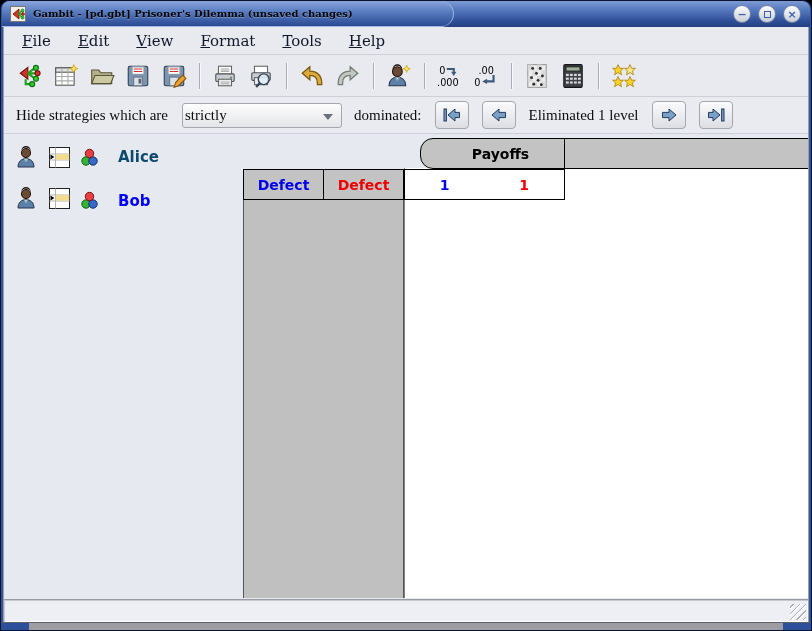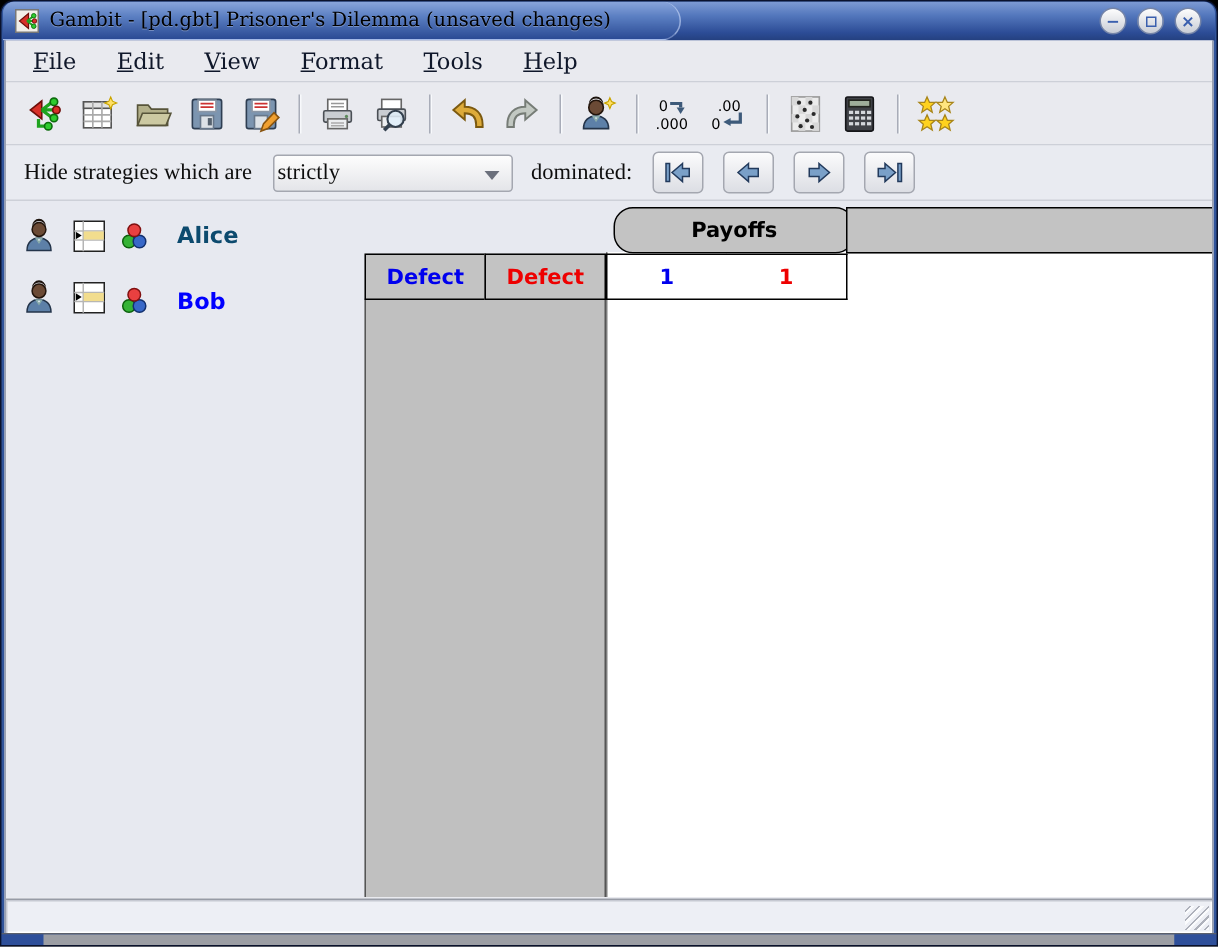--- a/index.html
+++ b/index.html
@@ -14,21 +14,21 @@
   .titlebar { position:absolute; left:1px; right:1px; top:0; height:26px;
     background:linear-gradient(180deg,#7e9bd4 0%,#5478bd 35%,#2c4c96 80%,#24407f 100%);
     border-radius:8px 8px 0 0; }
   .title-tab { position:absolute; left:0; top:0; height:26px; width:452px;
     background:linear-gradient(180deg,#8aa6dc 0%,#5b7fc2 40%,#2a4a94 100%);
     border-radius:8px 13px 13px 0; border-right:1px solid rgba(215,228,255,.55);
     border-bottom:1px solid rgba(215,228,255,.35); }
   .title-icon { position:absolute; left:8px; top:5px; width:16px; height:16px;
     background:#f2efe8; border:1px solid #777; display:flex; align-items:center; justify-content:center; }
   .title-text { position:absolute; left:31px; top:0; height:36px; line-height:26px;
-    font-size:13px; font-weight:normal; color:#000;
+    font-size:10px; font-weight:bold; color:#000;
     text-shadow:0 1px 0 rgba(255,255,255,.28); white-space:nowrap; }
   .win-buttons { position:absolute; right:9px; top:4px; display:flex; gap:7px; }
   .win-btn { width:18px; height:18px; border-radius:50%;
     background:linear-gradient(180deg,#fdfdfd,#c9cdd6);
     border:1px solid #7484a8; color:#3a5fae; font-family:"DejaVu Sans",sans-serif;
     font-size:11px; font-weight:bold; display:flex; align-items:center; justify-content:center;
     line-height:1; cursor:default; }
   .win-btn .sq { width:7px; height:7px; border:1.5px solid #3a5fae; display:block; }
 
   
@@ -332,20 +332,21 @@
           <path d="M13 2 L6 8 L13 14 L13 10.6 L17.5 10.6 L17.5 5.4 L13 5.4 Z" fill="#7aa0c8" stroke="#223a5c"></path>
         </svg>
       </div>
 
       <div class="nav-btn">
         <svg width="20" height="16" viewBox="0 0 20 16">
           <path d="M10 2 L3 8 L10 14 L10 10.6 L16.5 10.6 L16.5 5.4 L10 5.4 Z" fill="#7aa0c8" stroke="#223a5c"></path>
         </svg>
       </div>
 
+      <span class="elim-text">Eliminated 1 level</span>
 
       <div class="nav-btn">
         <svg width="20" height="16" viewBox="0 0 20 16">
           <path d="M10 2 L17 8 L10 14 L10 10.6 L3.5 10.6 L3.5 5.4 L10 5.4 Z" fill="#7aa0c8" stroke="#223a5c"></path>
         </svg>
       </div>
 
       <div class="nav-btn">
         <svg width="20" height="16" viewBox="0 0 20 16">
           <path d="M7 2 L14 8 L7 14 L7 10.6 L2.5 10.6 L2.5 5.4 L7 5.4 Z" fill="#7aa0c8" stroke="#223a5c"></path>
@@ -407,21 +408,21 @@
             <circle cx="9.5" cy="5.5" r="4.2" fill="#e84040" stroke="#801010"></circle>
           </svg>
         </span>
         <span class="player-name" style="color: rgb(0, 0, 255);">Bob</span>
       </div>
 
       <div class="white-body" style="left:400px; top:34px; width:407px; height:431px;"></div>
 
       <div class="gray-col" style="left:239px; top:65px; width:161px; height:400px;"></div>
 
-      <div class="cell gray-bg" style="left:405px; top:4px; width:161px; height:31px;border-radius:13px;">Payoffs</div>
+      <div class="cell gray-bg" style="left:416px; top:4px; width:161px; height:31px;border-radius:13px;">Payoffs</div>
 
       <div class="cell gray-bg" style="left:560px; top:4px; width:247px; height:31px;"></div>
 
       <div class="cell gray-bg" style="left: 239px; top: 35px; width: 81px; height: 31px; color: rgb(0, 0, 238);">Defect</div>
 
       <div class="cell gray-bg" style="left: 319px; top: 35px; width: 81px; height: 31px; color: rgb(238, 0, 0);">Defect</div>
 
       <div class="cell" style="left: 400px; top: 35px; width: 81px; height: 31px; background: rgb(255, 255, 255); border-right: 1px solid rgb(187, 187, 187); color: rgb(0, 0, 238);">1</div>
 
       <div class="cell" style="left: 480px; top: 35px; width: 81px; height: 31px; background: rgb(255, 255, 255); border-left: none; color: rgb(238, 0, 0);">1</div>

